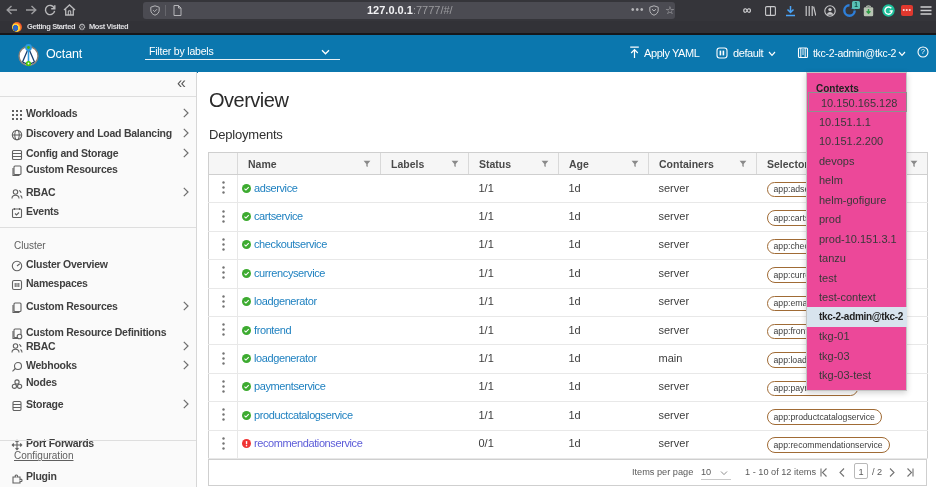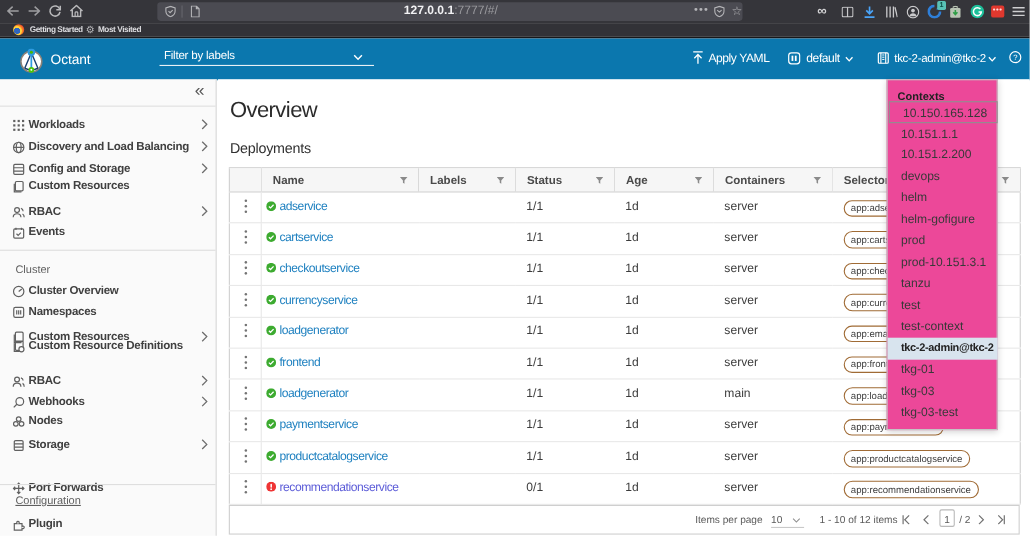--- a/index.html
+++ b/index.html
@@ -261,21 +261,21 @@
 <div class="navitem" style="top:295.6px;">
     <span class="ic"><svg class="icn" width="12" height="12" viewBox="0 0 12 12">
         <rect x="3" y="1" width="7" height="8.5" rx="1"></rect>
         <path d="M2 3 L2 10.5 L8.5 10.5"></path>
       </svg></span>
     <span class="tx">Custom Resources</span>
     <svg class="ch2" style="position:absolute;left:183px;top:5px;" width="6" height="10" viewBox="0 0 6 10">
       <path d="M0.8 0.8 L5 5 L0.8 9.2" stroke="#6e6e6e" stroke-width="1.2" fill="none"></path>
     </svg>
   </div>
-<div class="navitem" style="top:304px;text-align:right;">
+<div class="navitem" style="top:322px;text-align:right;">
     <span class="ic"><svg class="icn" width="12" height="12" viewBox="0 0 12 12">
         <rect x="3" y="1" width="7" height="8.5" rx="1"></rect>
         <path d="M2 3 L2 10.5 L8.5 10.5"></path>
         <circle cx="8.5" cy="8.5" r="2.3" fill="#fafafa"></circle>
       </svg></span>
     <span class="tx">Custom Resource Definitions</span>
   </div>
 <div class="navitem" style="top:336.0px;">
     <span class="ic"><svg class="icn" width="12" height="12" viewBox="0 0 12 12">
         <circle cx="4.5" cy="4" r="2.2"></circle>

